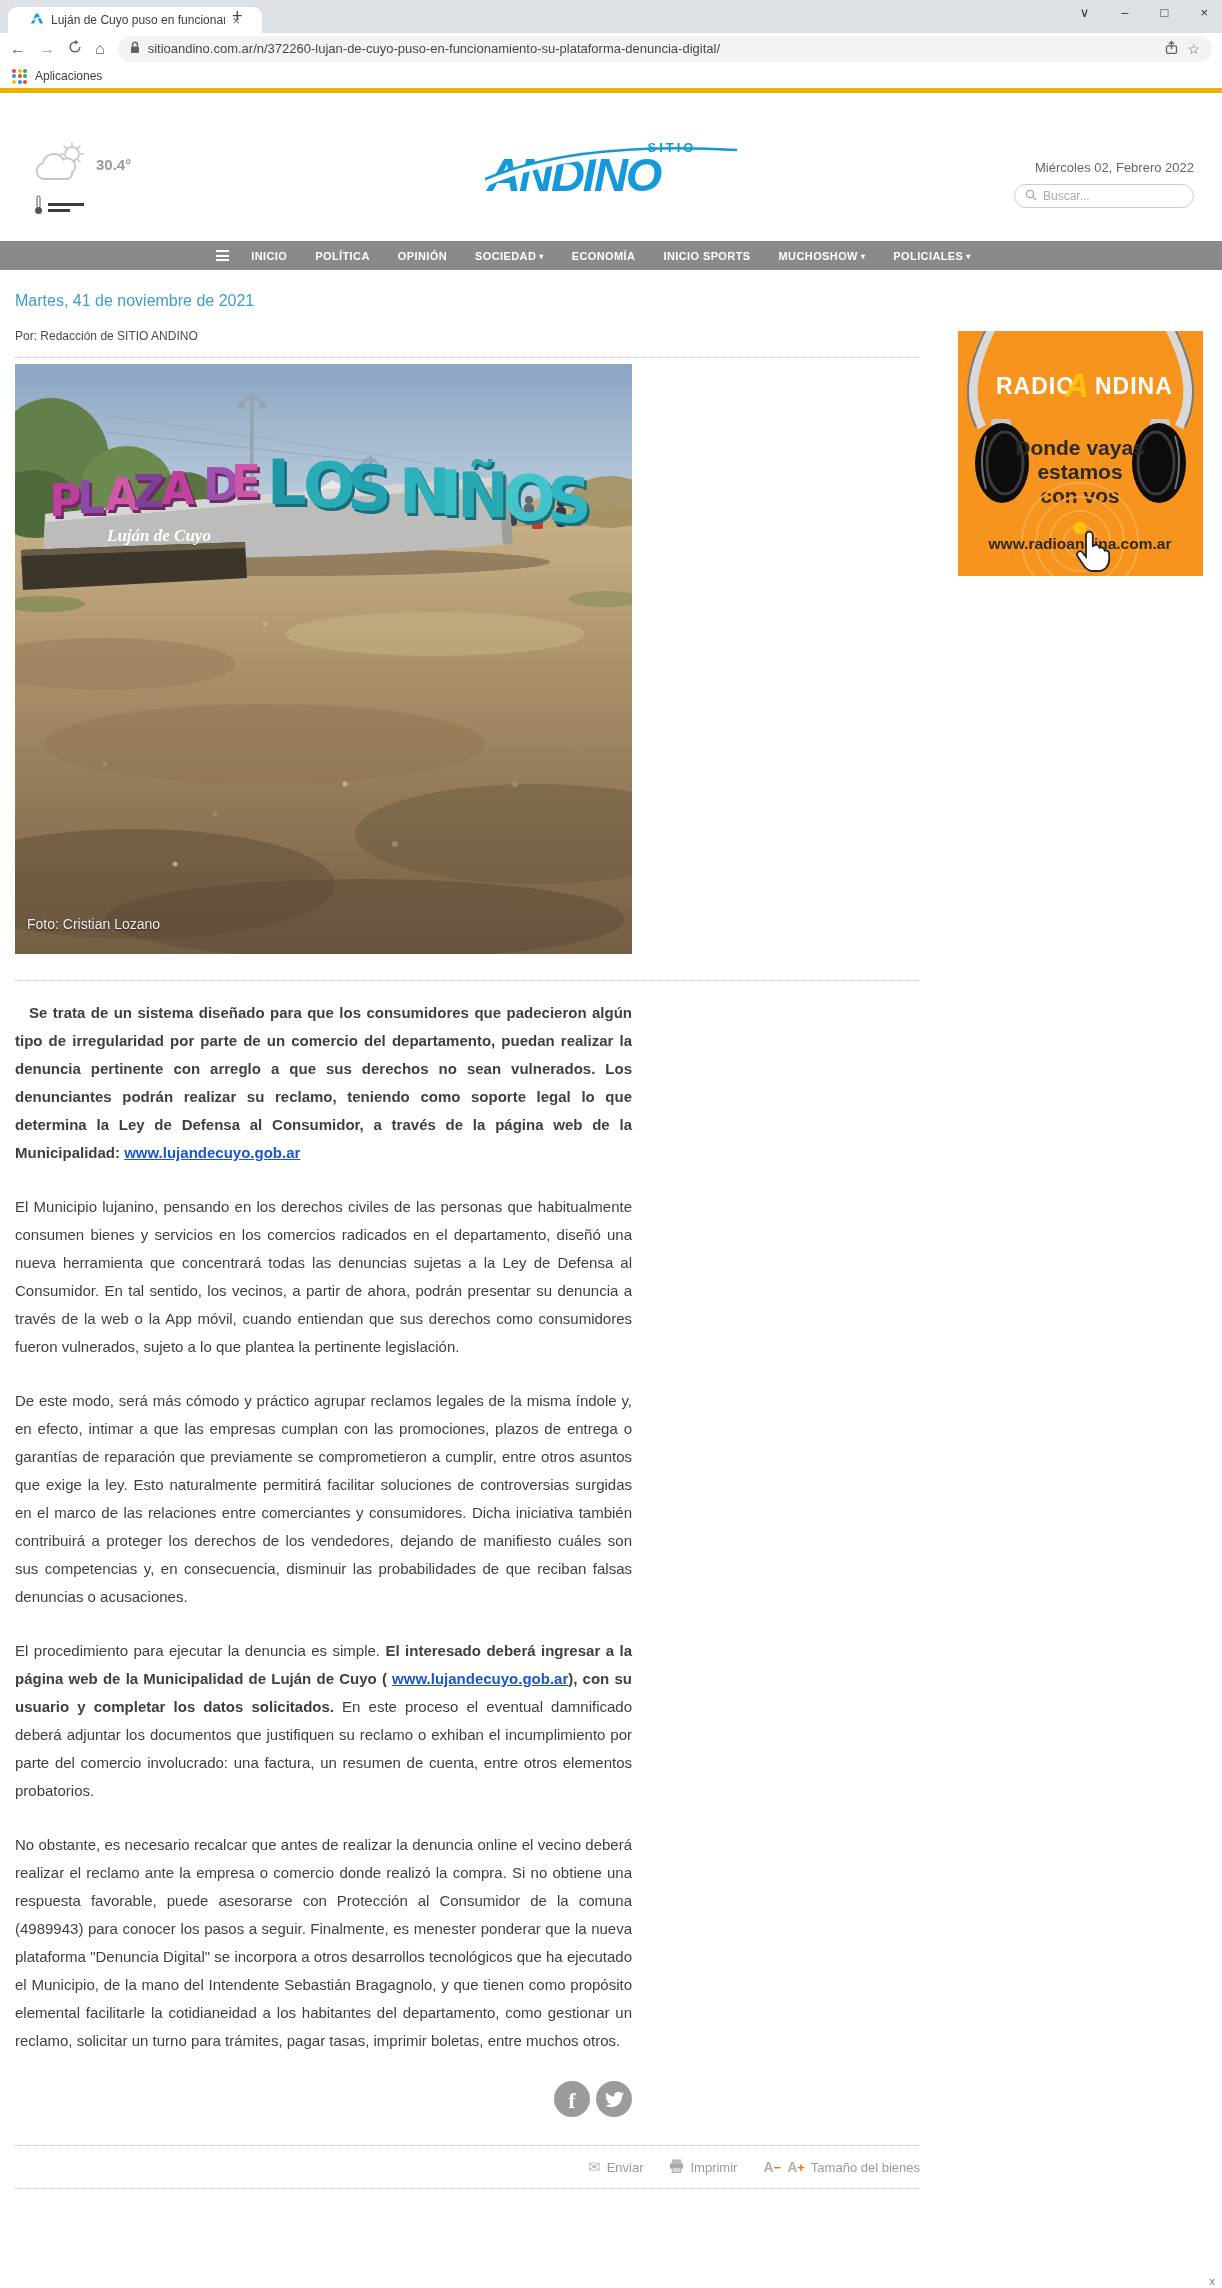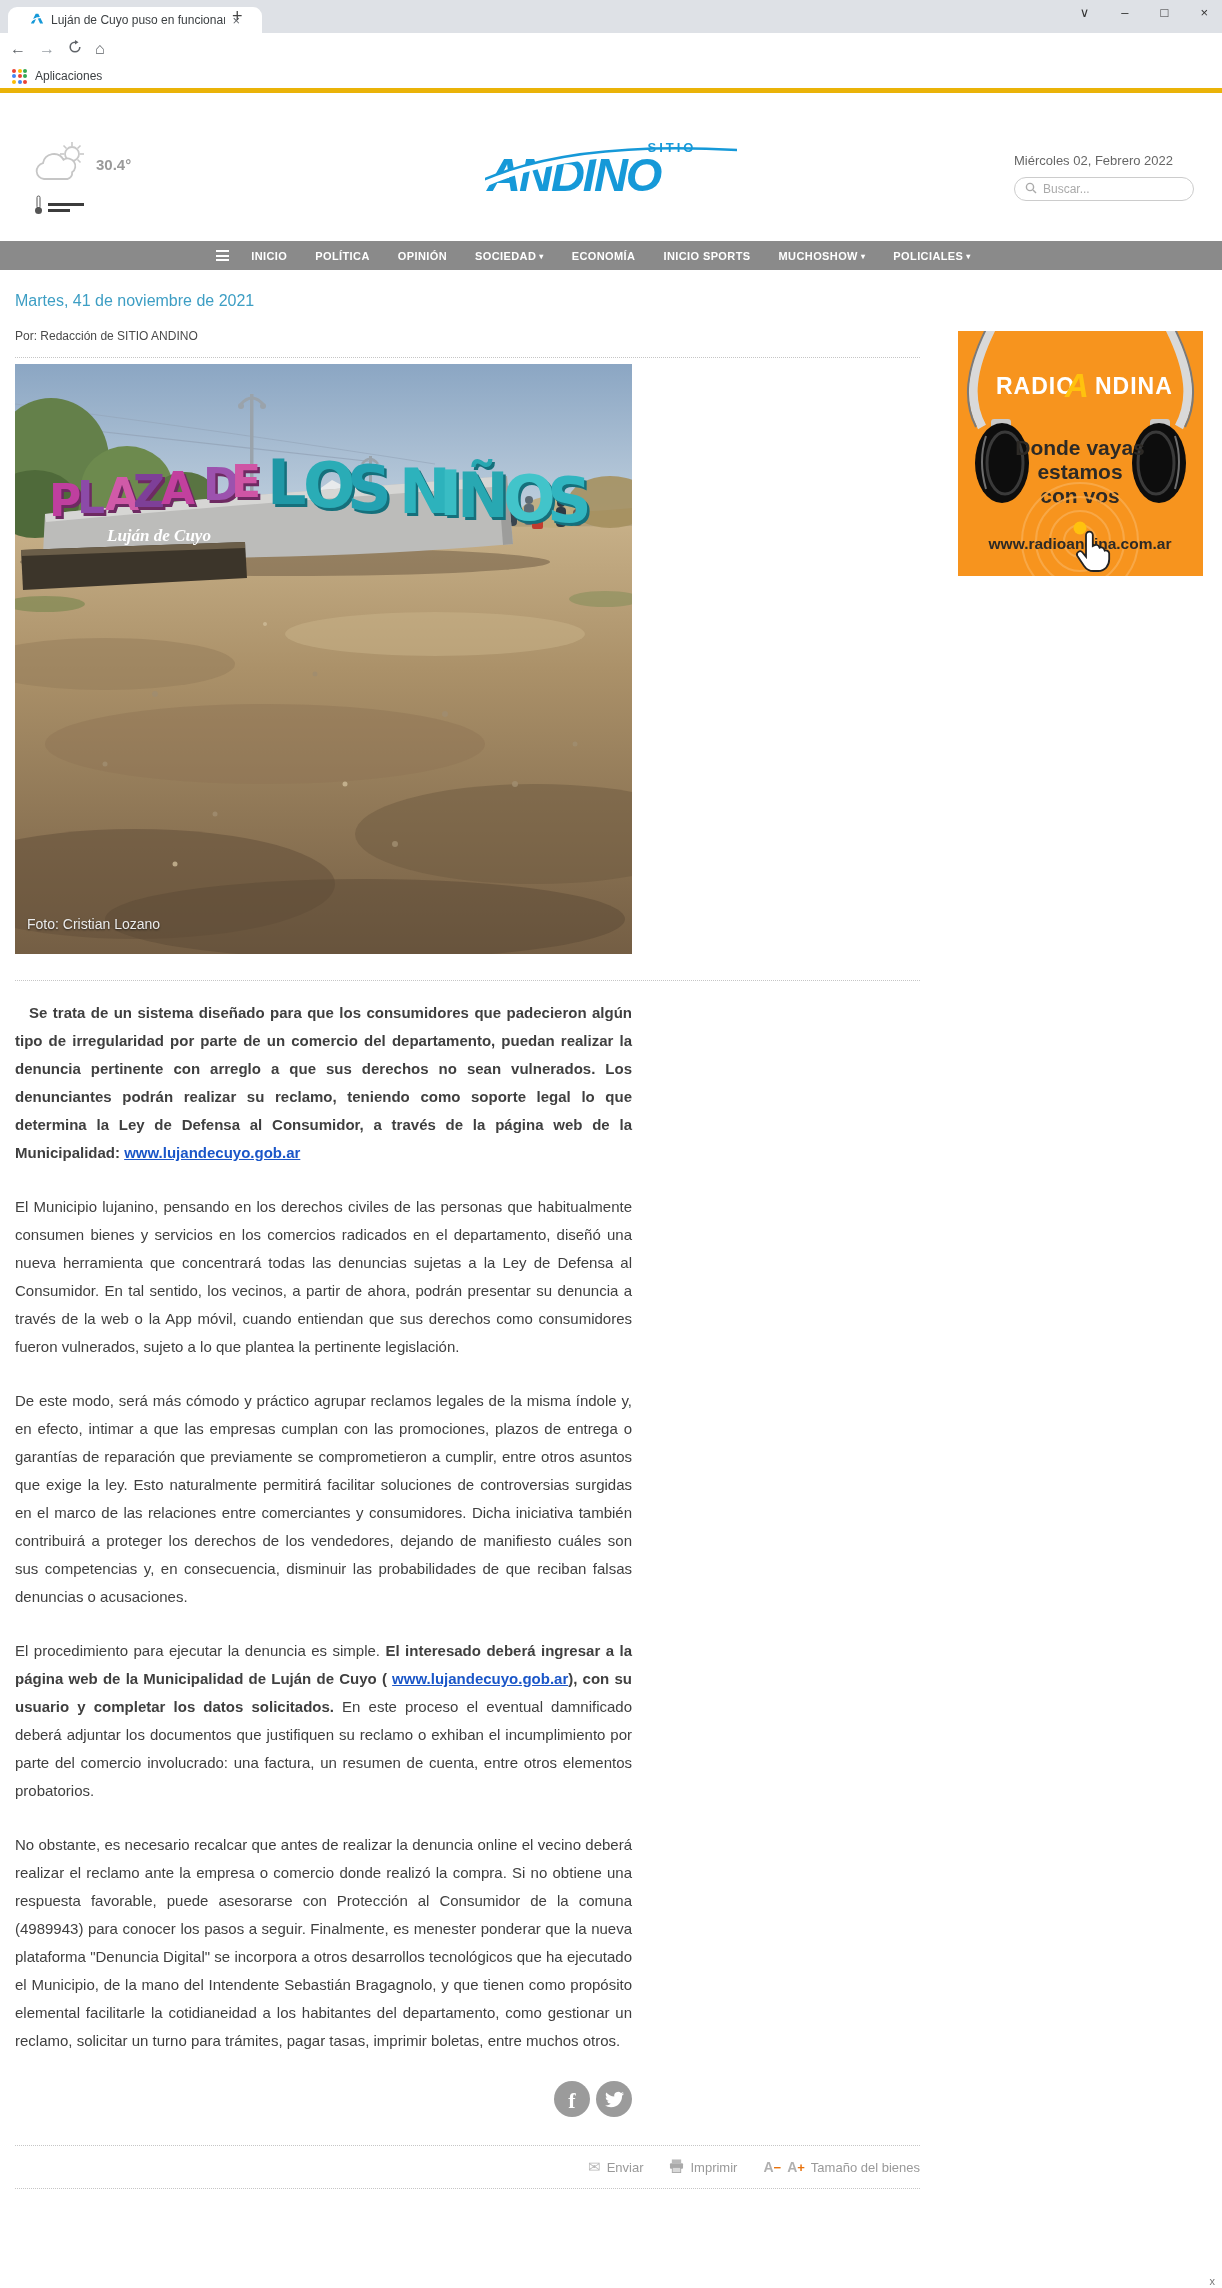--- a/index.html
+++ b/index.html
@@ -29,21 +29,21 @@
 
   
   .site-header{position:relative;height:148px;background:#fff;}
   .weather{position:absolute;left:32px;top:48px;}
   .weather-top{display:flex;align-items:center;gap:6px;}
   .temp{font-size:15px;color:#9a9a9a;font-weight:bold;}
   .thermo-row{display:flex;align-items:center;gap:5px;margin:8px 0 0 2px;}
   .tline{height:3px;background:#3c3c3c;}
   .tline.l1{width:36px;} .tline.l2{width:22px;margin-top:3px;}
   .logo{position:absolute;left:50%;transform:translateX(-50%);top:46px;}
-  .header-right{position:absolute;right:28px;top:60px;text-align:left;}
+  .header-right{position:absolute;right:28px;top:67px;text-align:right;}
   .header-date{font-size:13px;color:#666;}
   .searchbox{margin-top:9px;width:158px;height:22px;border:1px solid #ccc;border-radius:13px;
              display:flex;align-items:center;padding:0 10px;gap:6px;font-size:12px;color:#aaa;margin-left:auto;}
 
   
   .mainnav{height:29px;background:#8a8a8a;position:relative;display:flex;align-items:center;justify-content:center;}
   .menu-icon{position:absolute;left:216px;top:9px;display:flex;flex-direction:column;gap:2.5px;}
   .menu-icon b{width:13px;height:2px;background:#fff;display:block;}
   .nav-items{display:flex;gap:28px;font-size:11px;font-weight:bold;color:#fff;letter-spacing:.4px;justify-content:space-between;}
   .nav-item{white-space:nowrap;cursor:pointer;}
@@ -107,20 +107,36 @@
   <div class="toolbar">
     <span class="nav-ic">←</span>
     <span class="nav-ic fwd">→</span>
     <span class="nav-ic">
       <svg width="14" height="14" viewBox="0 0 16 16">
           <path d="M13.5,8 A5.5,5.5 0 1 1 8,2.5" stroke="#5f6368" stroke-width="1.8" fill="none"></path>
           <path d="M8,0 L12,2.6 L8,5.2 Z" fill="#5f6368"></path>
         </svg>
     </span>
     <span class="nav-ic">⌂</span>
+    <div class="urlbar">
+      <span>
+        <svg width="10" height="13" viewBox="0 0 10 13">
+            <rect x="1" y="5.5" width="8" height="6.5" rx="1" fill="#5f6368"></rect>
+            <path d="M2.6,5.5 V3.6 a2.4,2.4 0 0 1 4.8,0 V5.5" stroke="#5f6368" stroke-width="1.4" fill="none"></path>
+          </svg>
+      </span>
+      <span class="url">sitioandino.com.ar/n/372260-lujan-de-cuyo-puso-en-funcionamiento-su-plataforma-denuncia-digital/</span>
+      <span>
+        <svg width="15" height="15" viewBox="0 0 18 18">
+            <rect x="3" y="7" width="12" height="9" rx="1.5" stroke="#5f6368" stroke-width="1.5" fill="none"></rect>
+            <path d="M9,11 V1.8 M9,1.8 L5.8,5 M9,1.8 L12.2,5" stroke="#5f6368" stroke-width="1.5" fill="none"></path>
+          </svg>
+      </span>
+      <span class="star">☆</span>
+    </div>
   </div>
 
   <div class="bookmarks">
     <span class="apps-icon">
         <i style="background: rgb(234, 67, 53);"></i>
         <i style="background: rgb(251, 188, 5);"></i>
         <i style="background: rgb(52, 168, 83);"></i>
         <i style="background: rgb(66, 133, 244);"></i>
         <i style="background: rgb(234, 67, 53);"></i>
         <i style="background: rgb(52, 168, 83);"></i>

